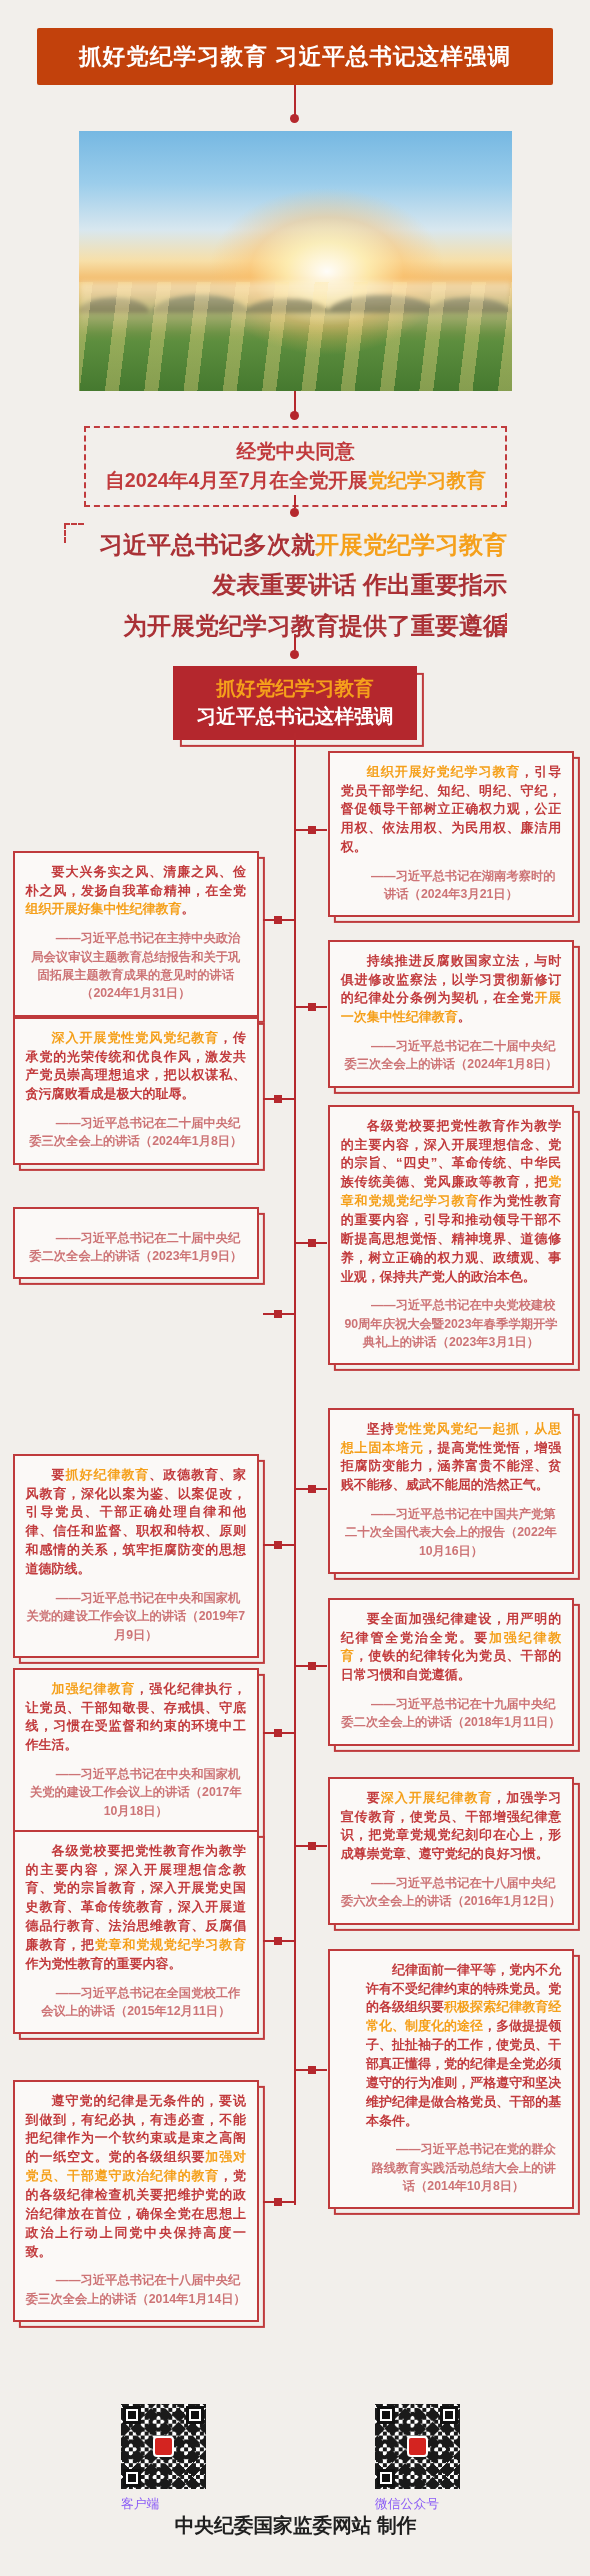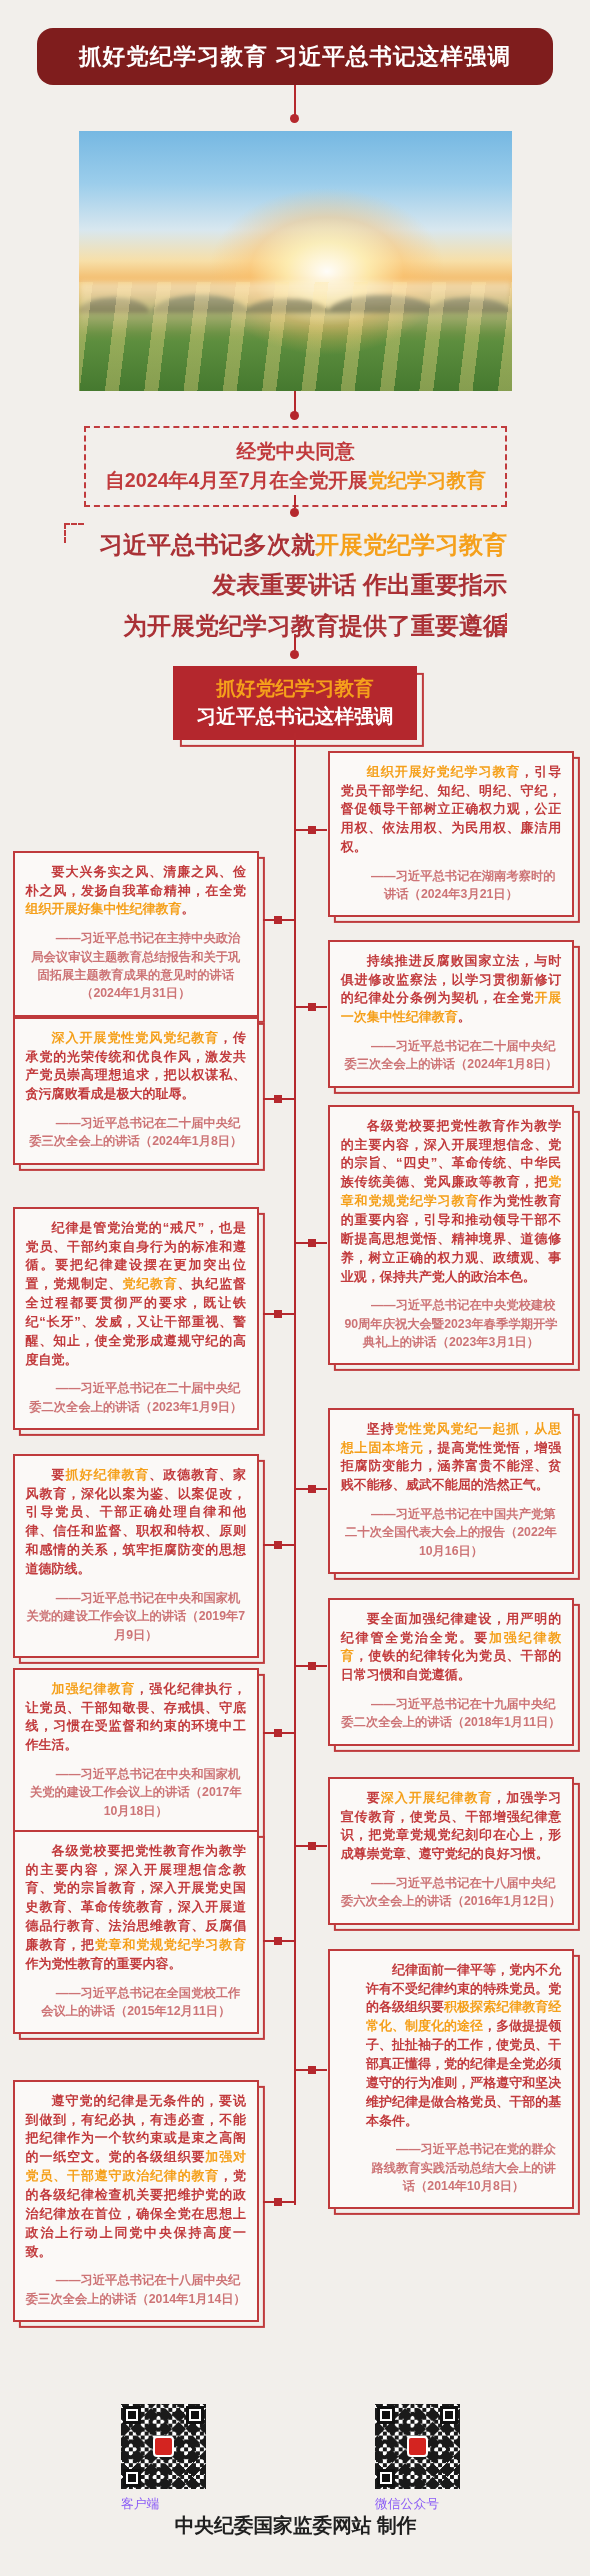--- a/index.html
+++ b/index.html
@@ -1,20 +1,20 @@
 <!DOCTYPE html>
 <html><head>
 <meta charset="utf-8">
 <style>
   html,body{margin:0;padding:0;}
   body{font-family:"Liberation Sans",sans-serif;}
   .page{position:relative;width:591px;height:2576px;background:#f2efeb;overflow:hidden;margin:0 auto;}
 
   
-  .banner{position:absolute;left:37px;top:27.6px;width:516px;height:57px;background:#7f1d1d;border-radius:16px;
+  .banner{position:absolute;left:37px;top:27.6px;width:516px;height:57px;background:#c2410c;border-radius:2px;
     display:flex;align-items:center;justify-content:center;}
   .banner .t{color:#ffffff;font-size:22.6px;font-weight:bold;letter-spacing:1px;white-space:nowrap;}
 
   
   .vline{position:absolute;left:294px;width:2px;background:#b5282d;}
   .vdot{position:absolute;left:290px;width:8.9px;height:8.9px;border-radius:50%;background:#b5282d;}
   .vl1{top:85px;height:29.5px;}  .vd1{top:114px;}
   .vl2{top:391px;height:20.7px;} .vd2{top:411px;}
   .vl3{top:495px;height:12.8px;} .vd3{top:508px;}
   .vl4{top:634px;height:15.7px;} .vd4{top:650px;}
@@ -163,21 +163,20 @@
     <p class="txt"><span class="hl">深入开展党性党风党纪教育</span><span>，传承党的光荣传统和优良作风，激发共产党员崇高理想追求，把以权谋私、贪污腐败看成是极大的耻辱。</span></p>
     <p class="src">——习近平总书记在二十届中央纪委三次全会上的讲话（2024年1月8日）</p>
   </div>
       <div class="connector left c3"></div>
       <div class="quote q4 right">
     <p class="txt"><span>各级党校要把党性教育作为教学的主要内容，深入开展理想信念、党的宗旨、“四史”、革命传统、中华民族传统美德、党风廉政等教育，把</span><span class="hl">党章和党规党纪学习教育</span><span>作为党性教育的重要内容，引导和推动领导干部不断提高思想觉悟、精神境界、道德修养，树立正确的权力观、政绩观、事业观，保持共产党人的政治本色。</span></p>
     <p class="src">——习近平总书记在中央党校建校90周年庆祝大会暨2023年春季学期开学典礼上的讲话（2023年3月1日）</p>
   </div>
       <div class="connector right c4"></div>
       <div class="quote q5 left">
-    <p class="txt"><span>纪律是管党治党的“戒尺”，也是党员、干部约束自身行为的标准和遵循。要把纪律建设摆在更加突出位置，党规制定、</span><span class="hl">党纪教育</span><span>、执纪监督全过程都要贯彻严的要求，既让铁纪“长牙”、发威，又让干部重视、警醒、知止，使全党形成遵规守纪的高度自觉。</span></p>
     <p class="src">——习近平总书记在二十届中央纪委二次全会上的讲话（2023年1月9日）</p>
   </div>
       <div class="connector left c5"></div>
       <div class="quote q6 right">
     <p class="txt"><span>坚持</span><span class="hl">党性党风党纪一起抓，从思想上固本培元</span><span>，提高党性觉悟，增强拒腐防变能力，涵养富贵不能淫、贫贱不能移、威武不能屈的浩然正气。</span></p>
     <p class="src">——习近平总书记在中国共产党第二十次全国代表大会上的报告（2022年10月16日）</p>
   </div>
       <div class="connector right c6"></div>
       <div class="quote q7 left">
     <p class="txt"><span>要</span><span class="hl">抓好纪律教育</span><span>、政德教育、家风教育，深化以案为鉴、以案促改，引导党员、干部正确处理自律和他律、信任和监督、职权和特权、原则和感情的关系，筑牢拒腐防变的思想道德防线。</span></p>

